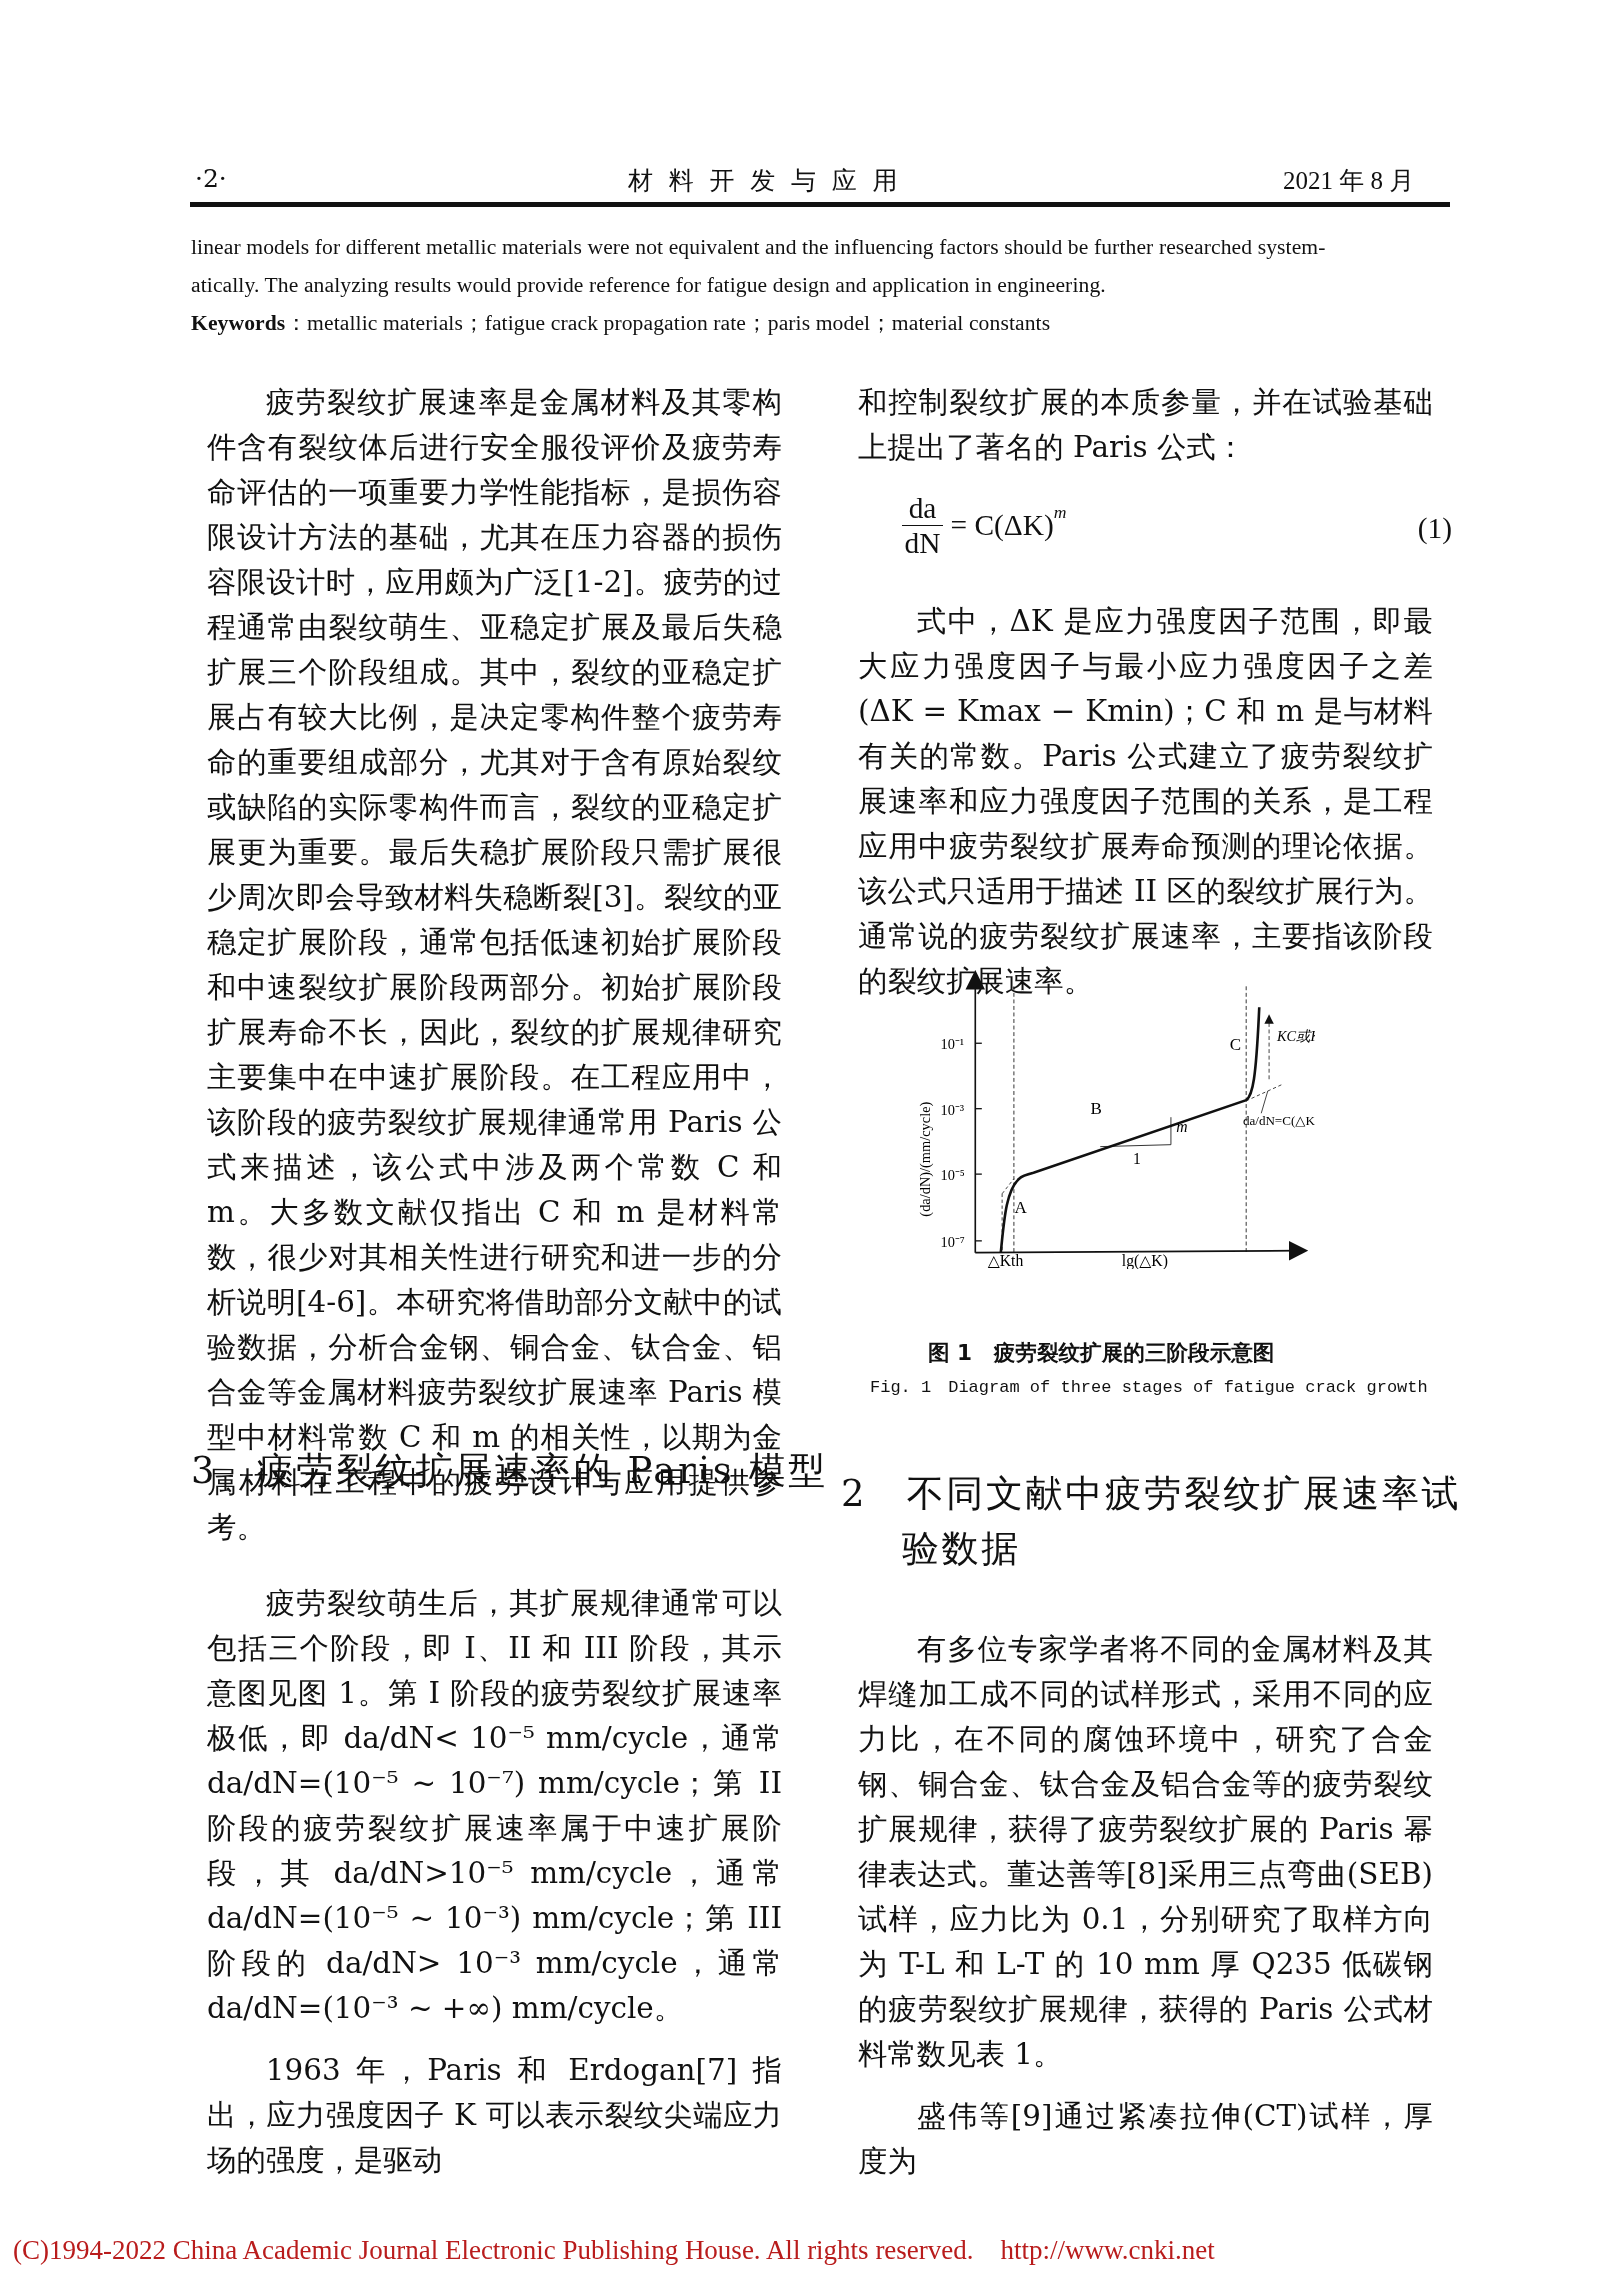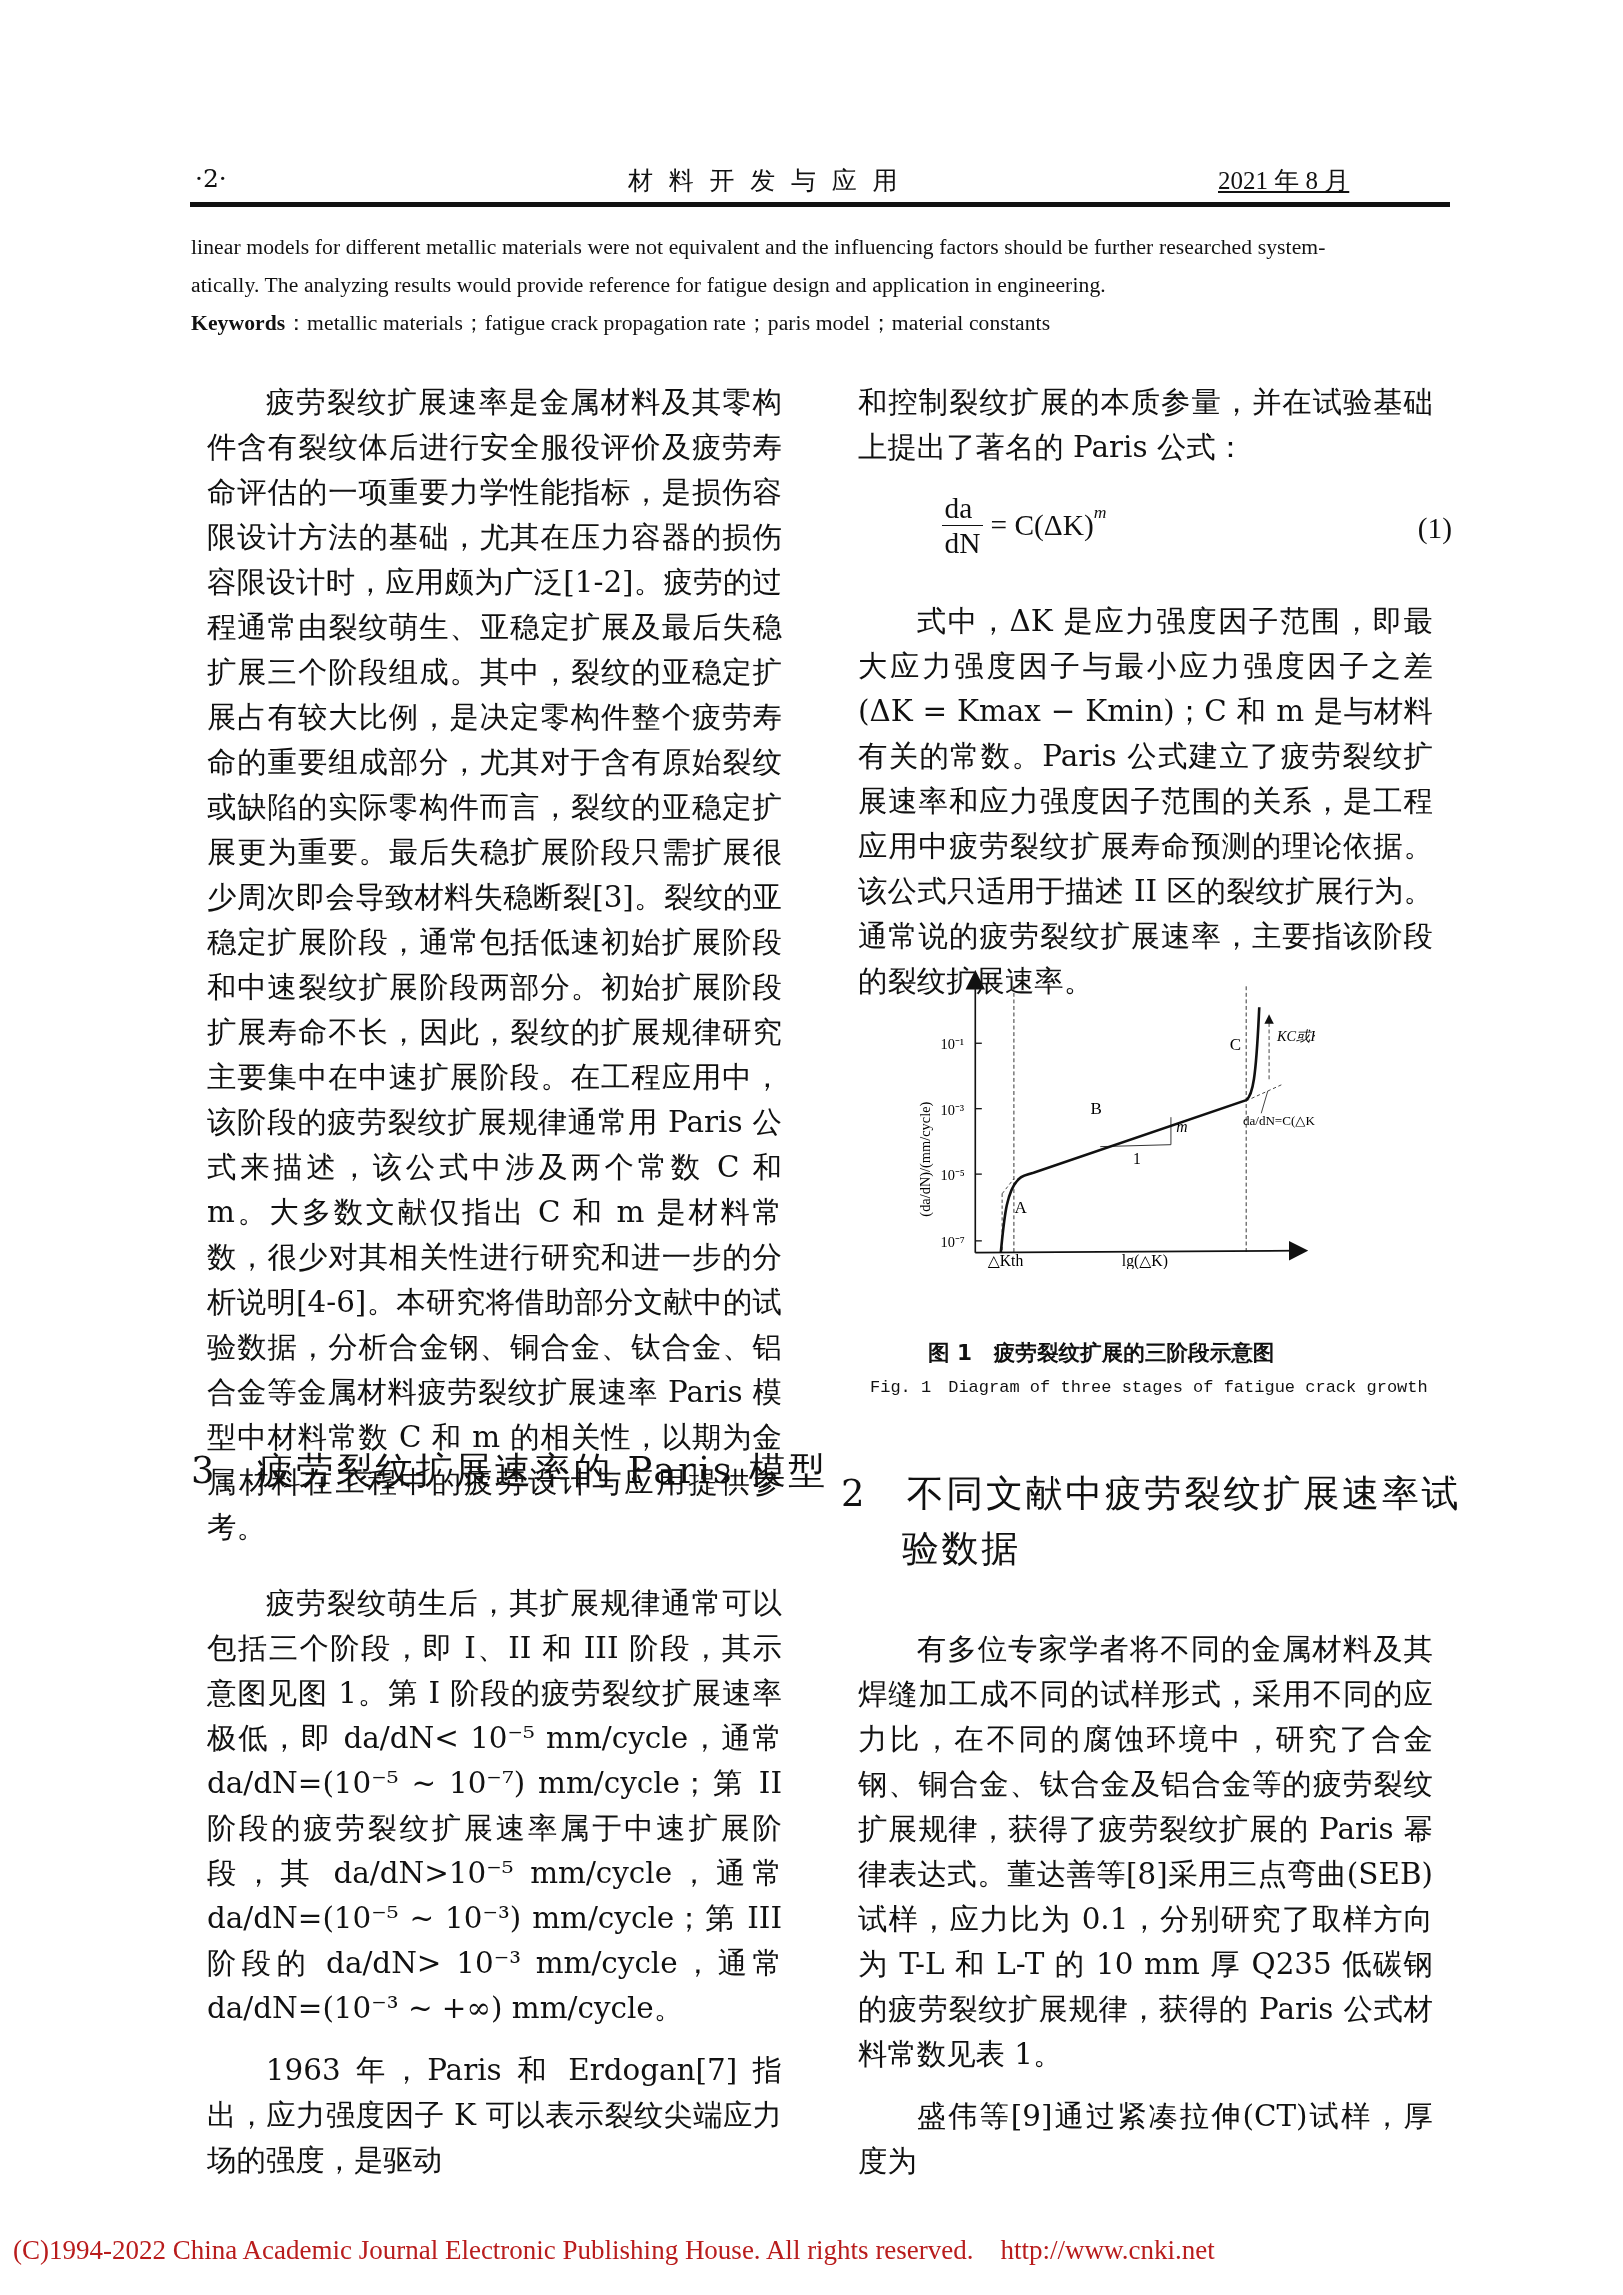--- a/index.html
+++ b/index.html
@@ -10,32 +10,32 @@
   .hdr-rule{left:190px;top:202px;width:1260px;height:4.6px;background:#111;}
   .en{font-family:Liberation Serif, serif;font-size:21.6px;line-height:38px;letter-spacing:0.1px;}
   .col{position:absolute;font-size:29.4px;line-height:45px;text-align:justify;}
   .col p{margin:17px;}
   .indent{text-indent:2em;}
   .h1{font-size:37px;line-height:55px;font-weight:normal;letter-spacing:2.6px;}
   .cap-cn{font-family:"DejaVu Sans",sans-serif;font-weight:bold;font-size:21.6px;}
   .cap-en{font-family:Liberation Mono, monospace;font-size:17px;}
   .footer{top:2235px;left:13px;font-family:"Liberation Serif",serif;font-size:27px;color:#b91c1c;}
   .eq{font-family:"Liberation Serif",serif;font-size:29.4px;}
-  .frac{display:inline-block;vertical-align:middle;text-align:left;margin-left:40px;}
+  .frac{display:inline-block;vertical-align:middle;text-align:center;}
   .frac span{display:block;line-height:34px;padding:0 2.6px;}
   .frac .num{border-bottom:1.3px solid #111;}
   sup,sub{font-size:60%;}
   svg text{font-family:"Liberation Serif",serif;}
 </style>
 </head>
 <body>
 
 <div class="abs hdr" style="left:195px;">·2·</div>
 <div class="abs hdr" style="left:628px;letter-spacing:3.9px;">材 料 开 发 与 应 用</div>
-<div class="abs hdr" style="left:1218px;font-family:'Liberation Serif',serif;text-decoration:underline;">2021 年 8 月</div>
+<div class="abs hdr" style="left:1283px;font-family:'Liberation Serif',serif;">2021 年 8 月</div>
 <div class="abs hdr-rule"></div>
 
 <div class="abs en" style="left:191px;top:228px;width:1260px;">
   <div>linear models for different metallic materials were not equivalent and the influencing factors should be further researched system-</div>
   <div>atically. The analyzing results would provide reference for fatigue design and application in engineering.</div>
   <div>
     <b>Keywords</b><span>：metallic materials；fatigue crack propagation rate；paris model；material constants</span>
   </div>
 </div>
 

